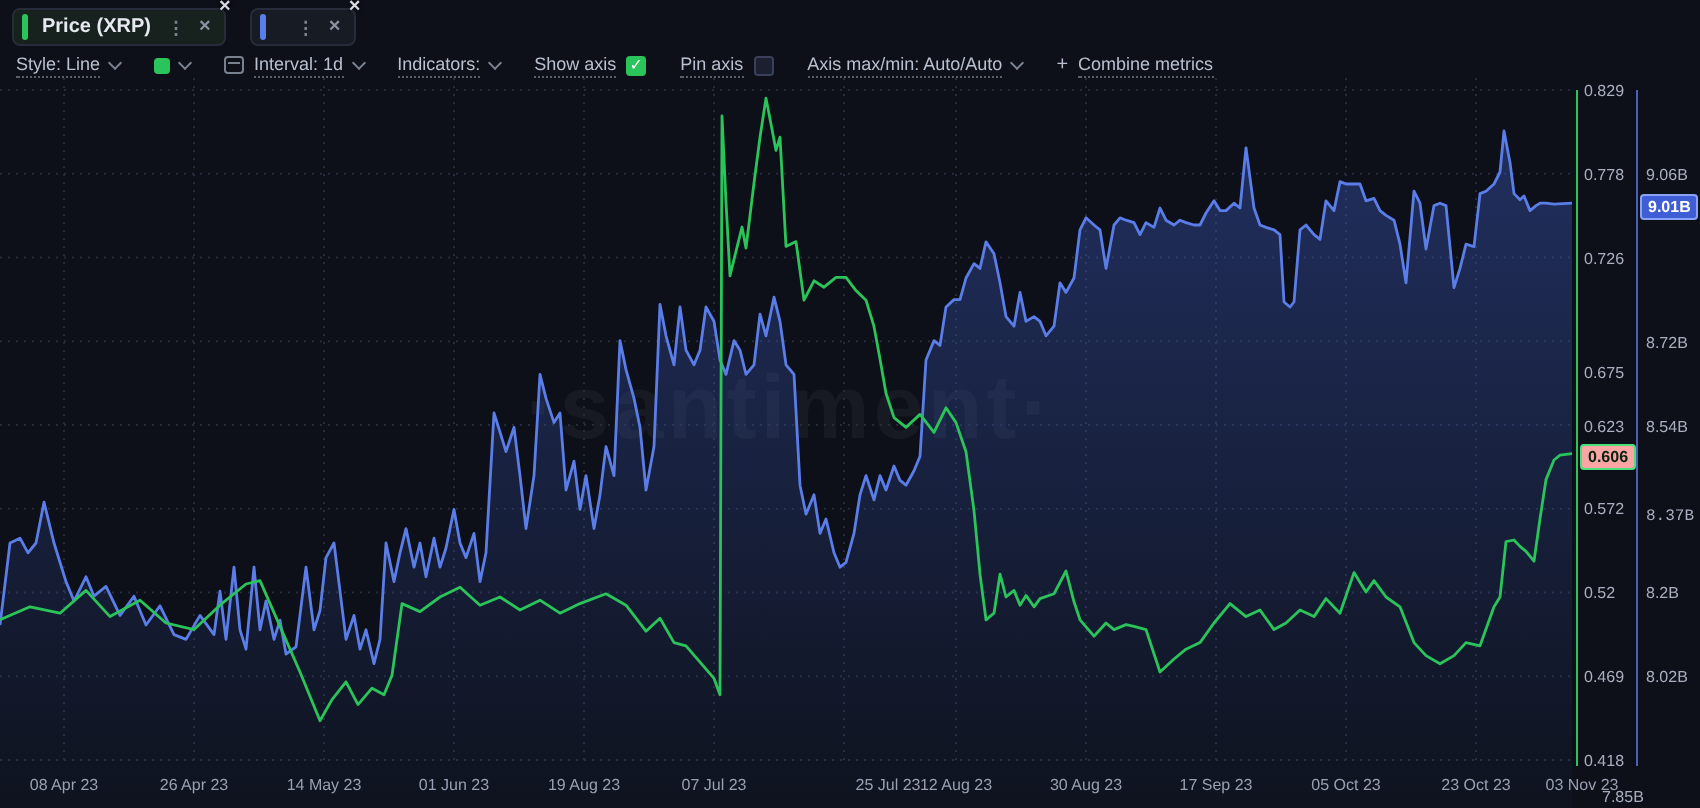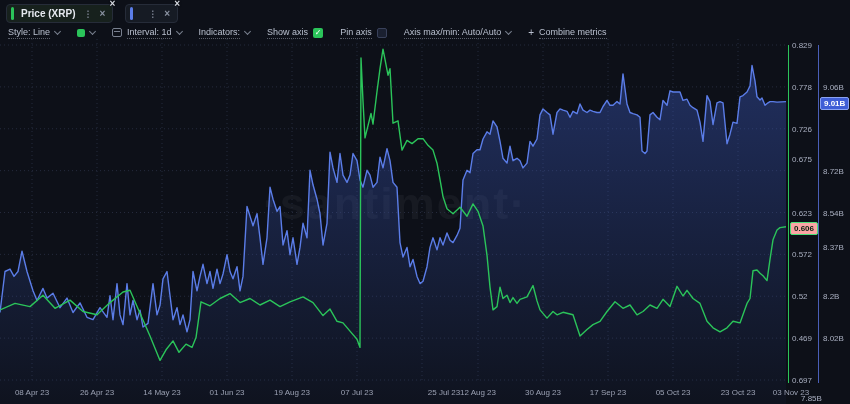--- a/index.html
+++ b/index.html
@@ -100,32 +100,32 @@
       <polyline points="0,312.5 5,271.5 10,269.1 14,276.4 18,271.5 22,251.1 27,271.5 33,290.8 37,300.5 43,288.4 47,298.1 53,293.2 60,307.7 67,298.1 73,312.5 80,302.9 87,317.3 93,319.7 100,307.7 107,317.3 110,295.6 113,319.7 117,283.6 120,314.9 123,324.6 127,283.6 130,314.9 133,300.5 137,319.7 140,310.1 143,327.0 148,323.4 153,283.6 157,314.9 160,305.3 163,278.8 167,271.5 170,295.6 173,319.7 177,307.7 180,324.6 183,314.9 187,331.8 190,319.7 193,271.5 197,290.8 200,276.4 203,264.3 207,283.6 210,271.5 213,288.4 217,269.1 220,283.6 223,274.0 227,254.7 230,271.5 233,278.8 237,266.7 240,290.8 243,276.4 247,206.5 250,216.1 253,225.8 257,213.7 260,237.8 263,264.3 267,237.8 270,187.2 273,199.2 277,211.3 280,206.5 283,245.0 287,230.6 290,254.7 293,237.8 297,264.3 300,247.4 303,223.3 307,237.8 310,170.3 313,184.8 317,199.2 320,213.7 323,245.0 327,223.3 330,152.2 333,167.9 337,182.4 340,153.5 343,175.1 347,182.4 350,175.1 353,153.5 357,160.7 360,180.0 363,187.2 367,170.3 370,175.1 373,187.2 377,182.4 380,157.1 383,167.9 387,148.6 390,160.7 393,182.4 397,187.2 400,242.6 403,257.1 407,247.4 410,266.7 413,259.5 417,276.4 420,283.6 423,281.2 427,266.7 430,247.4 433,237.8 437,249.9 440,237.8 443,245.0 447,233.0 450,240.2 453,242.6 457,235.4 460,228.2 463,180.0 467,170.3 470,172.7 473,153.5 477,149.8 480,149.8 483,139.0 487,131.8 490,134.2 493,120.9 497,126.9 500,141.4 503,158.3 507,163.1 510,146.2 513,160.7 517,158.3 520,160.7 523,167.9 527,163.1 530,141.4 533,146.2 537,139.0 540,114.9 543,108.9 547,112.5 550,114.9 553,134.2 557,112.5 560,108.9 563,110.1 567,111.3 570,117.3 573,111.3 577,113.7 580,104.0 583,110.1 587,112.5 590,110.1 593,111.3 597,112.5 600,112.5 603,106.5 607,100.4 610,105.3 613,105.3 617,101.6 620,104.0 623,73.9 627,104.0 630,112.5 633,113.7 637,114.9 640,117.3 642,151.0 645,153.5 647,151.0 650,114.9 653,112.5 657,117.3 660,119.7 663,100.4 667,105.3 670,90.8 673,92.0 677,92.0 680,92.0 683,100.4 687,99.2 690,105.3 693,107.7 697,110.1 700,122.1 703,141.4 707,95.6 710,101.6 713,124.5 717,102.8 720,101.6 723,102.8 727,143.8 730,134.2 733,122.1 737,123.3 740,96.8 743,95.6 747,92.0 750,86.0 752,65.5 755,81.2 757,96.8 760,99.9 762,98.0 765,105.3 768,102.8 770,101.6 773,101.6 777,102.1 786,101.6" fill="none" stroke="#5b7de8" stroke-width="1.4" stroke-linejoin="round"></polyline>
       <polyline points="0,309.9 15,303.4 30,306.6 43,295.2 55,308.3 70,300.1 83,311.5 97,314.8 110,302.6 123,292.0 130,290.3 140,313.2 150,336.0 160,360.4 166,349.8 173,340.9 179,352.3 186,344.1 192,347.4 196,337.6 201,301.8 210,305.8 220,298.5 230,293.6 240,302.6 250,298.5 260,305.0 270,300.1 280,306.6 290,301.8 303,296.9 313,302.6 323,315.6 330,309.1 337,321.3 343,322.9 350,331.1 357,339.2 360,347.4 361,58.0 363,101.2 365,137.9 368,125.7 371,113.5 373,124.1 377,91.5 380,68.6 383,49.1 386,64.6 388,75.2 390,68.6 393,123.2 398,120.8 402,150.1 407,140.4 412,143.6 418,138.7 423,138.7 428,145.3 433,150.1 437,163.2 440,179.5 443,196.6 447,208.8 453,213.7 460,207.2 467,216.2 473,203.9 478,211.3 483,225.9 487,255.3 490,287.1 493,309.9 497,306.6 500,287.1 503,298.5 507,295.2 510,302.6 513,297.7 517,303.4 520,299.3 527,296.9 533,285.5 537,300.9 540,309.9 547,318.1 553,311.5 557,314.8 563,312.3 567,313.2 573,314.8 580,336.0 587,329.5 593,324.6 600,321.3 607,311.5 615,301.8 623,308.3 630,305.0 637,314.8 643,311.5 650,305.0 657,308.3 663,299.3 670,306.6 677,286.3 683,296.0 687,290.3 693,298.5 700,303.4 707,321.3 713,327.8 720,331.9 727,327.8 733,321.3 740,322.9 747,303.4 750,298.5 753,270.8 757,270.0 760,273.2 763,275.7 767,280.6 770,259.4 773,239.8 777,230.0 780,227.6 786,226.8" fill="none" stroke="#2bc45a" stroke-width="1.4" stroke-linejoin="round"></polyline>
       <line x1="788.5" y1="45" x2="788.5" y2="383" stroke="#2bc45a" stroke-width="1"></line>
       <line x1="818.5" y1="45" x2="818.5" y2="383" stroke="#4a5fb8" stroke-width="1"></line>
     </svg>
 
   <div id="labels">
       <div class="axis-label" style="left: 792px; top: 41px;">0.829</div>
       <div class="axis-label" style="left: 792px; top: 82.875px;">0.778</div>
       <div class="axis-label" style="left: 792px; top: 124.75px;">0.726</div>
-      <div class="axis-label" style="left: 792px; top: 155px;">0.675</div>
+      <div class="axis-label" style="left: 792px; top: 182px;">0.675</div>
       <div class="axis-label" style="left: 792px; top: 208.5px;">0.623</div>
       <div class="axis-label" style="left: 792px; top: 250.375px;">0.572</div>
       <div class="axis-label" style="left: 792px; top: 292.25px;">0.52</div>
       <div class="axis-label" style="left: 792px; top: 334.125px;">0.469</div>
-      <div class="axis-label" style="left: 792px; top: 376px;">0.697</div>
+      <div class="axis-label" style="left: 792px; top: 376px;">0.418</div>
       <div class="axis-label" style="left: 823px; top: 41px; margin-left: 40px;">9.24B</div>
       <div class="axis-label" style="left: 823px; top: 82.875px;">9.06B</div>
       <div class="axis-label" style="left: 861px; top: 124.75px;">8.89B</div>
       <div class="axis-label" style="left: 823px; top: 166.625px;">8.72B</div>
       <div class="axis-label" style="left: 823px; top: 208.5px;">8.54B</div>
-      <div class="axis-label" style="left: 823px; top: 243px;">8.37B</div>
+      <div class="axis-label" style="left: 823px; top: 254px; font-family: Liberation Mono, monospace;">8.37B</div>
       <div class="axis-label" style="left: 823px; top: 292.25px;">8.2B</div>
       <div class="axis-label" style="left: 823px; top: 334.125px;">8.02B</div>
       <div class="axis-label" style="left: 801px; top: 376px; margin-top: 18px;">7.85B</div>
       <div class="x-label" style="left: 32px;">08 Apr 23</div>
       <div class="x-label" style="left: 97px;">26 Apr 23</div>
       <div class="x-label" style="left: 162px;">14 May 23</div>
       <div class="x-label" style="left: 227px;">01 Jun 23</div>
       <div class="x-label" style="left: 292px;">19 Aug 23</div>
       <div class="x-label" style="left: 357px;">07 Jul 23</div>
       <div class="x-label" style="left: 422px; padding-left: 44px;">25 Jul 23</div>

